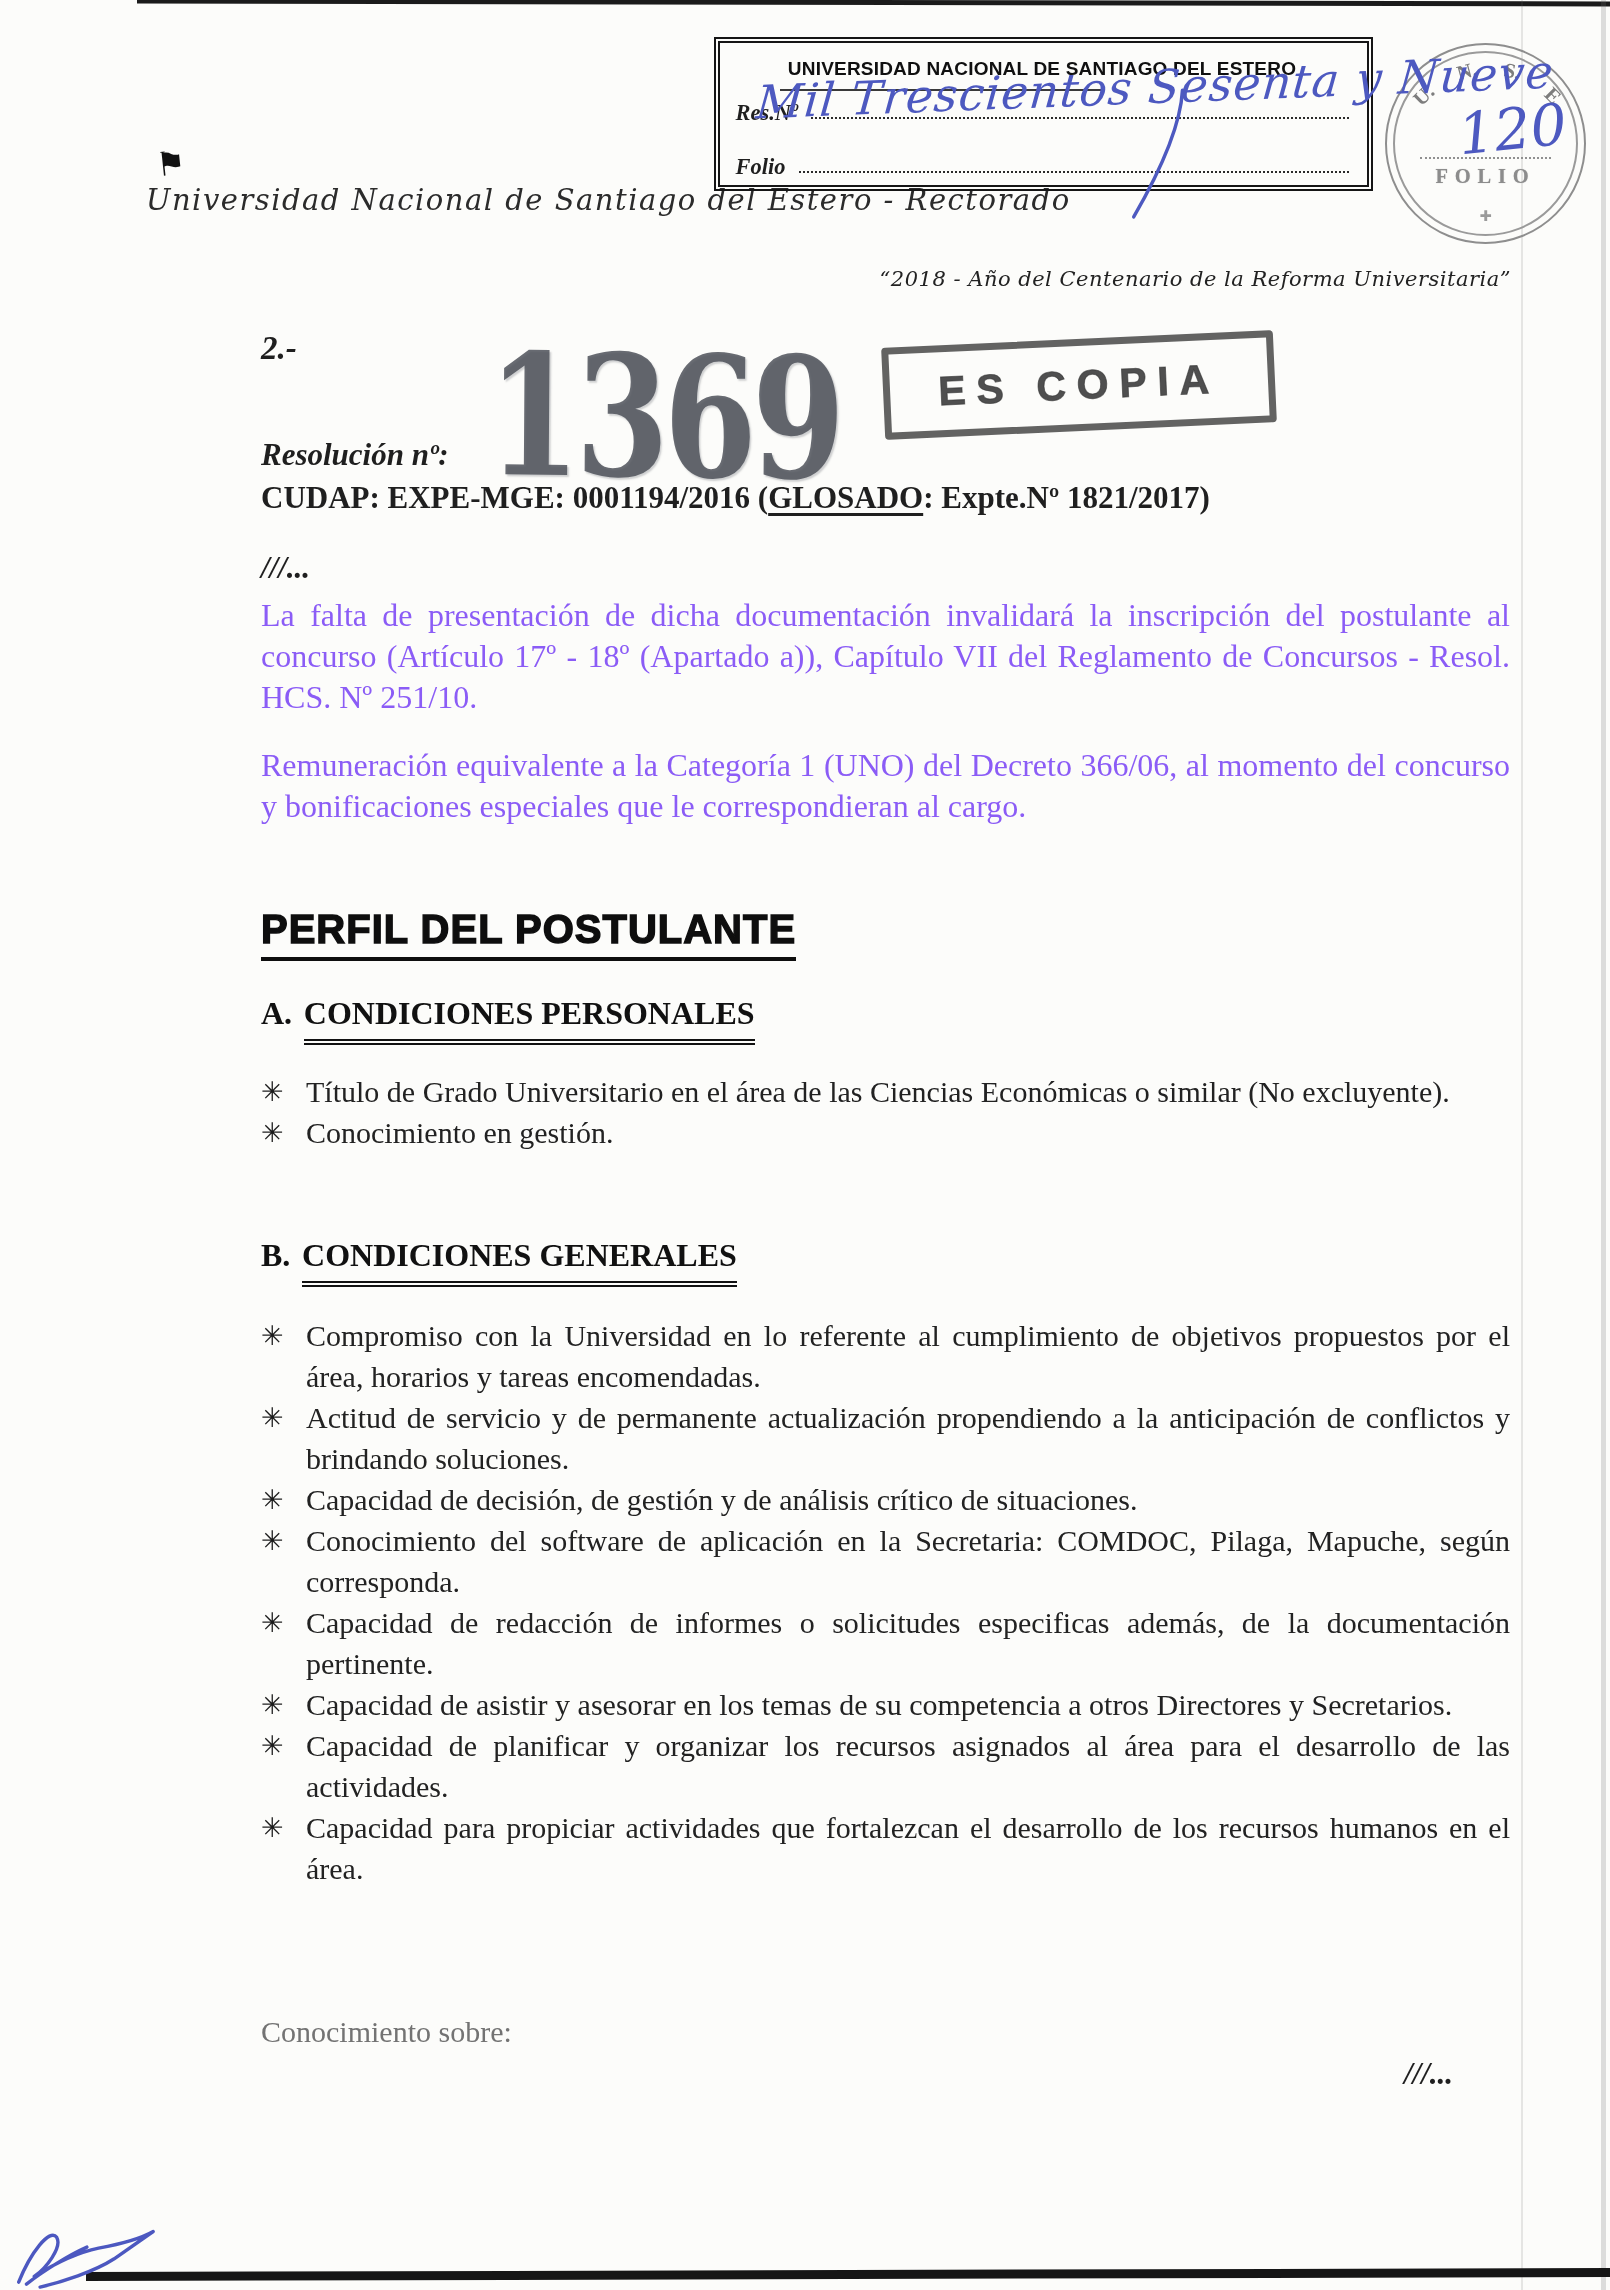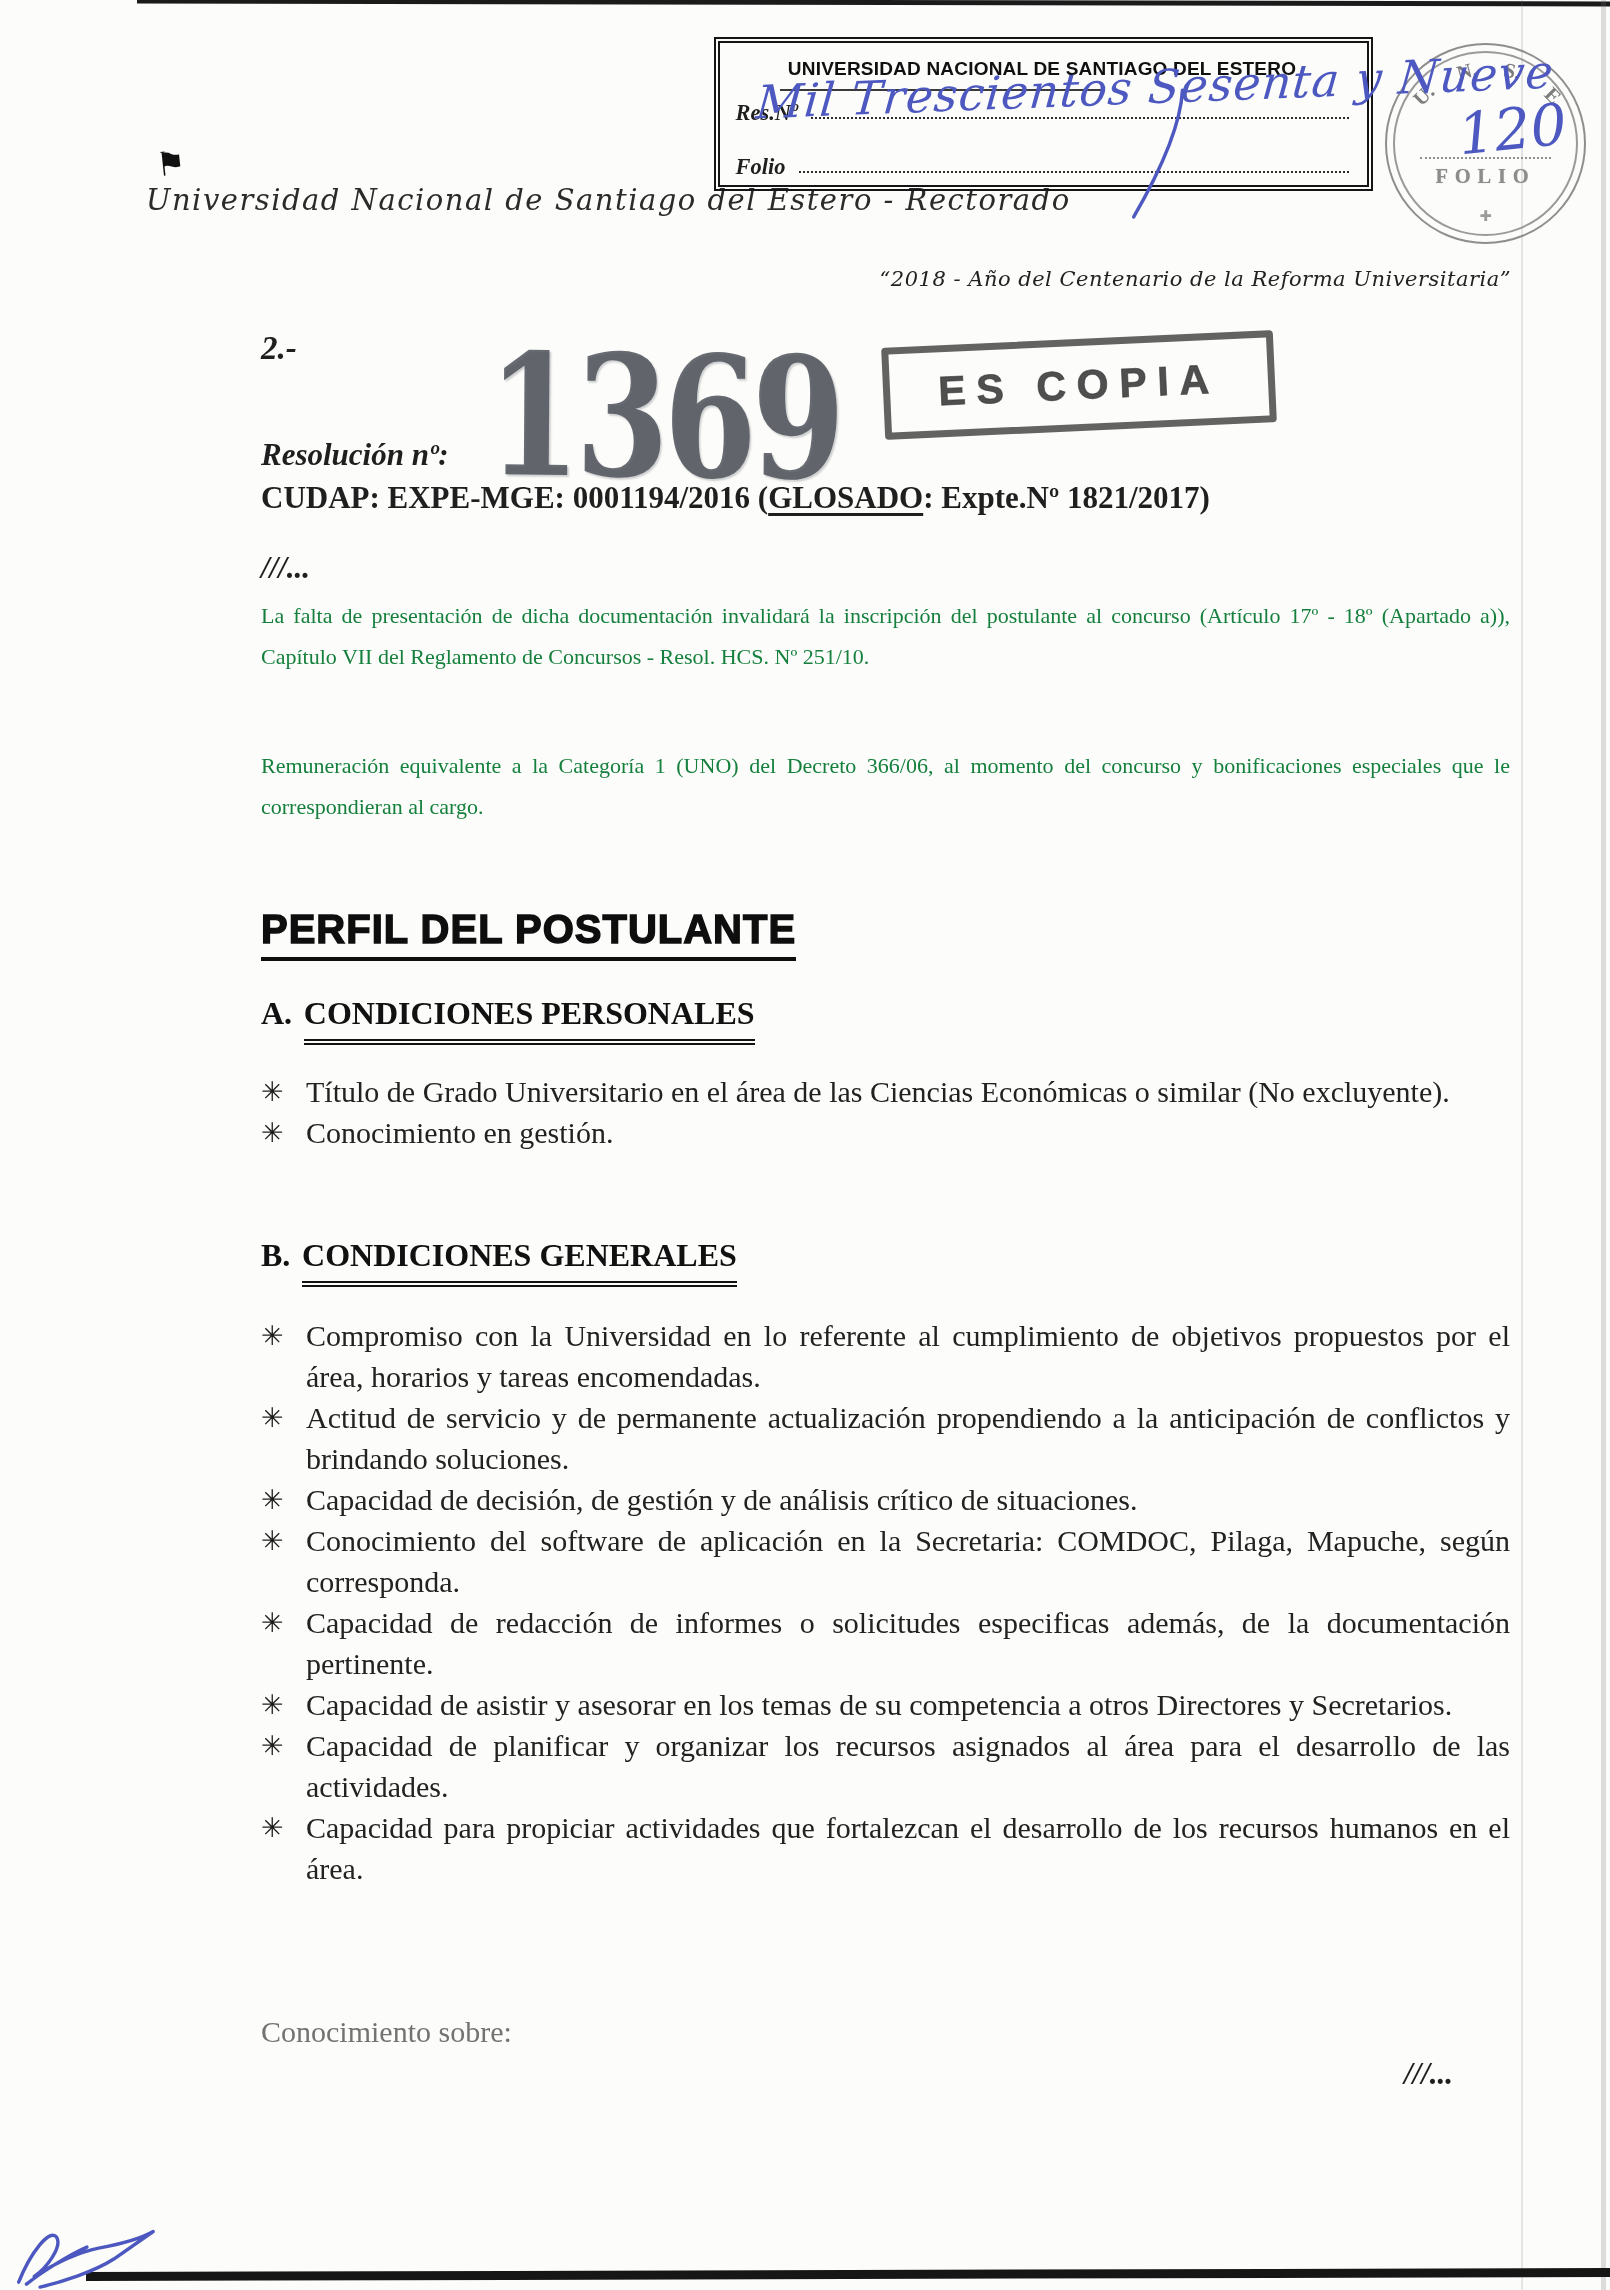--- a/index.html
+++ b/index.html
@@ -53,21 +53,21 @@
   .copy-stamp span { font-family:"Liberation Sans",sans-serif; font-weight:bold; font-size:41px; letter-spacing:10.7px; color:rgba(48,48,48,0.85); -webkit-text-stroke:1px rgba(48,48,48,0.6); white-space:nowrap; }
 
   .res-label { position:absolute; left:261px; top:437px; font-weight:bold; font-style:italic; font-size:31px; }
   .cudap-line { position:absolute; left:261px; top:480px; font-weight:bold; font-size:31px; white-space:nowrap; }
   .cudap-line .u { text-decoration:underline; text-decoration-thickness:2.9px; text-underline-offset:4.9px; }
 
   .cont { font-style:italic; font-weight:bold; font-size:31px; }
   .cont-top { position:absolute; left:261px; top:550px; }
   .cont-bottom { position:absolute; left:1258px; top:2056px; width:195px; text-align:right; }
 
-  .para { position:absolute; left:261px; width:1249px; font-size:22px; line-height:41px; text-align:justify; color:#15803d; }
+  .para { position:absolute; left:261px; width:1249px; font-size:32px; line-height:41px; text-align:justify; color:#8b5cf6; }
   .p1 { top:595px; }
   .p2 { top:745px; }
 
   .main-heading { position:absolute; left:261px; top:907px; font-family:"Liberation Sans",sans-serif; font-weight:bold; font-size:40px; letter-spacing:1px; color:#0e0e0e; -webkit-text-stroke:1.4px #0e0e0e; border-bottom:4.9px solid #0e0e0e; padding-bottom:4.9px; }
   .sec-heading { position:absolute; left:261px; font-weight:bold; font-size:32px; color:#111; }
   .sec-heading .sec-letter { margin-right:11.7px; }
   .sec-heading .sec-title { border-bottom:6.8px double #111; padding-bottom:8px; }
   .sh-a { top:995px; }
   .sh-b { top:1237px; }
   .sh-c { top:1946px; }

